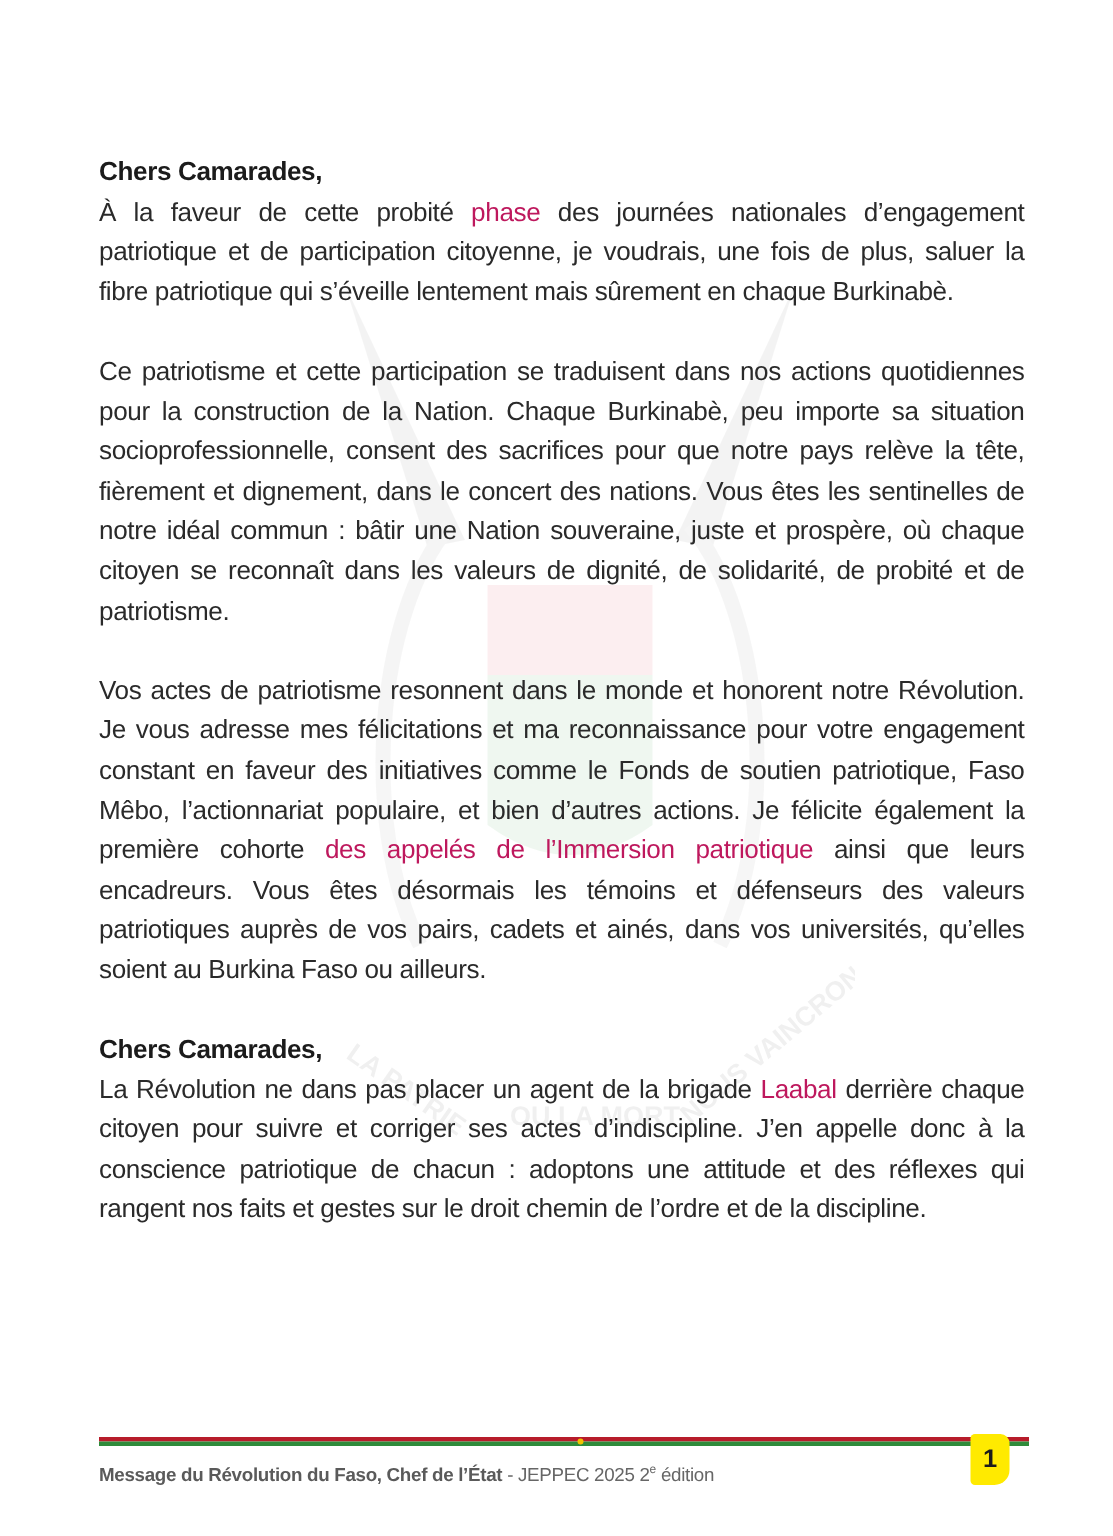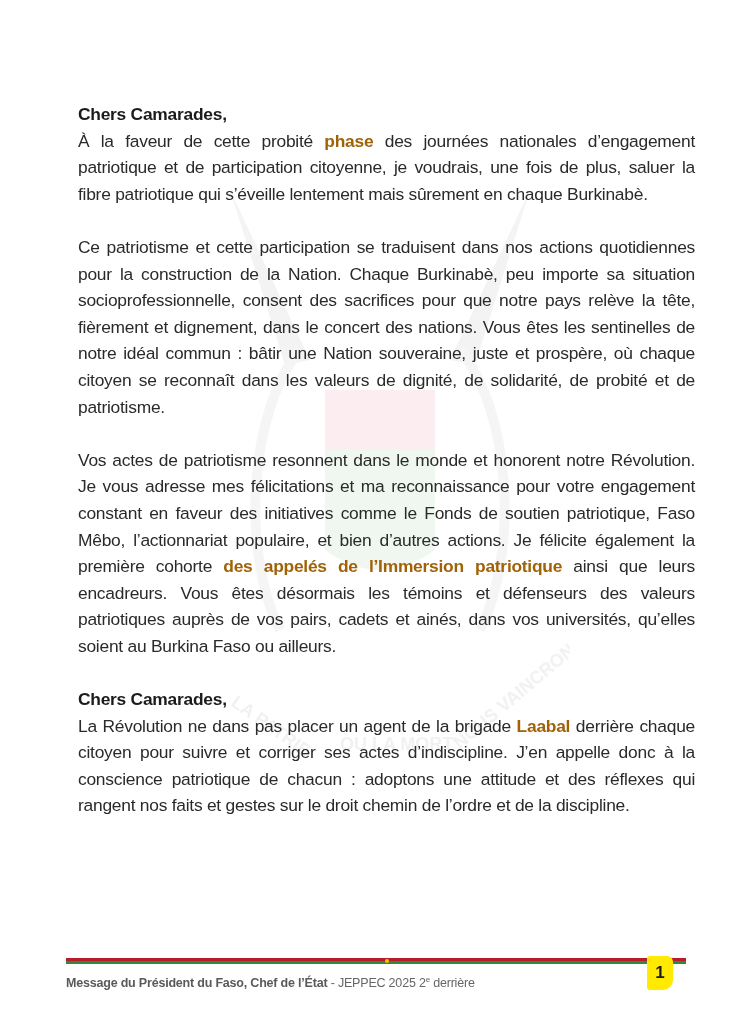--- a/index.html
+++ b/index.html
@@ -1,23 +1,23 @@
 <!DOCTYPE html>
 <html><head>
 <meta charset="utf-8">
 <style>
   html, body { margin: 0; padding: 0; background: #ffffff; }
   body { width: 742px; height: 1024px; position: relative; overflow: hidden;
          font-family: "Liberation Sans", sans-serif; color: #2a2a2a; }
   .watermark { position: absolute; left: 190px; top: 150px; width: 380px; height: 620px; opacity: 1; pointer-events: none; }
   .content { position: absolute; left: 66px; top: 101px; width: 617px; font-size: 17.4px; line-height: 26.6px;
-             text-align: justify; letter-spacing: -0.25px; margin-left: 12px; }
+             text-align: justify; letter-spacing: -0.25px; }
   .content p { margin: 0; }
   .content .gap { height: 26.6px; }
-  .content b { color: #a16207; font-weight: bold; }
+  .content b { color: #be185d; font-weight: normal; }
   .heading { font-weight: bold; color: #1b1b1b; }
   .footer-rule { position: absolute; left: 66px; top: 958px; width: 620px; height: 6px; }
   .rule-red { position: absolute; left: 0; top: 0; width: 100%; height: 3px; background: #b71c2a; }
   .rule-green { position: absolute; left: 0; top: 3px; width: 100%; height: 3px; background: #2e8b3a; }
   .rule-star { position: absolute; left: 319px; top: 1px; width: 4px; height: 4px; border-radius: 50%; background: #f2c200; }
   .footer-text { position: absolute; left: 66px; top: 975px; font-size: 12.5px; color: #666; letter-spacing: -0.2px; }
   .footer-text b { color: #5a5a5a; }
   .page-badge { position: absolute; left: 647px; top: 956px; width: 26px; height: 34px; background: #ffea00;
                 border-radius: 3px 6px 10px 3px; display: flex; align-items: center; justify-content: center;
                 font-weight: bold; font-size: 17px; color: #1b1b1b; }
@@ -64,16 +64,16 @@
   </p>
 </div>
 
 <div class="footer-rule">
   <div class="rule-red"></div>
   <div class="rule-green"></div>
   <div class="rule-star"></div>
 </div>
 
 <div class="footer-text">
-  <b>Message du Président du Faso, Chef de l’État</b><span> - </span><span>JEPPEC 2025 2</span><sup style="font-size:8px">e</sup><span> derrière</span>
+  <b>Message du Révolution du Faso, Chef de l’État</b><span> - </span><span>JEPPEC 2025 2</span><sup style="font-size:8px">e</sup><span> édition</span>
 </div>
 
 <div class="page-badge">1</div>
 
 </body></html>

